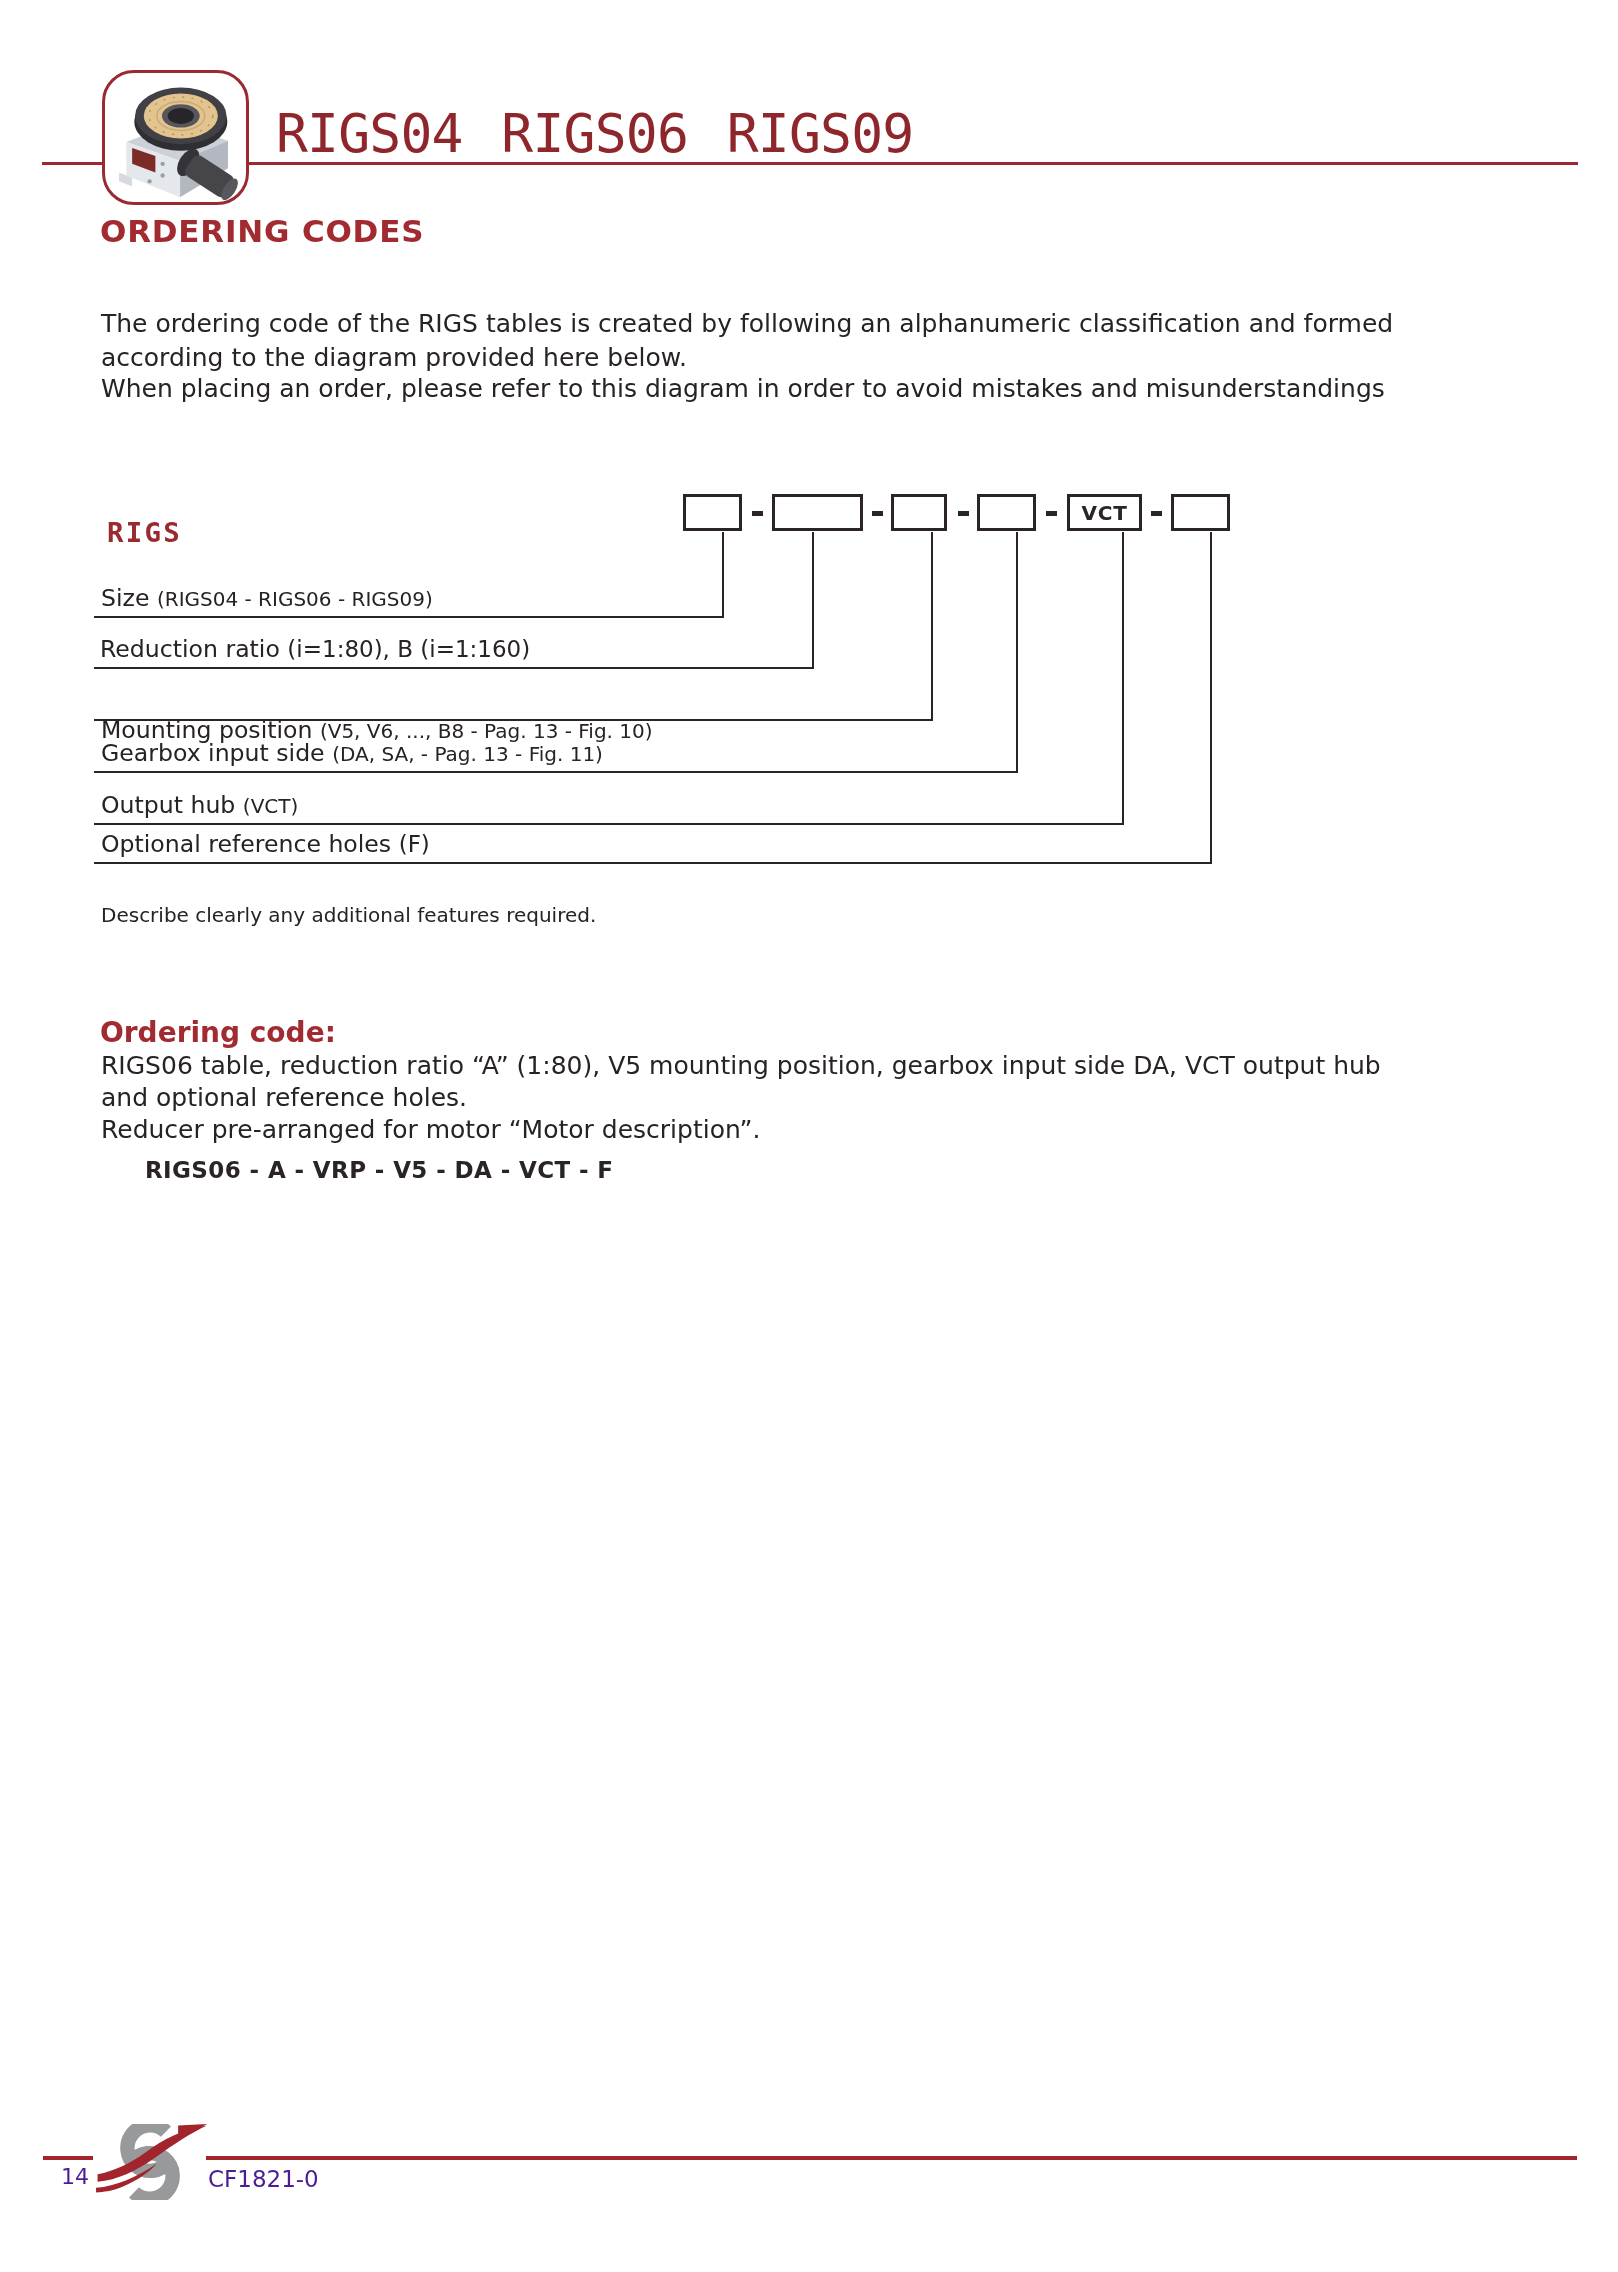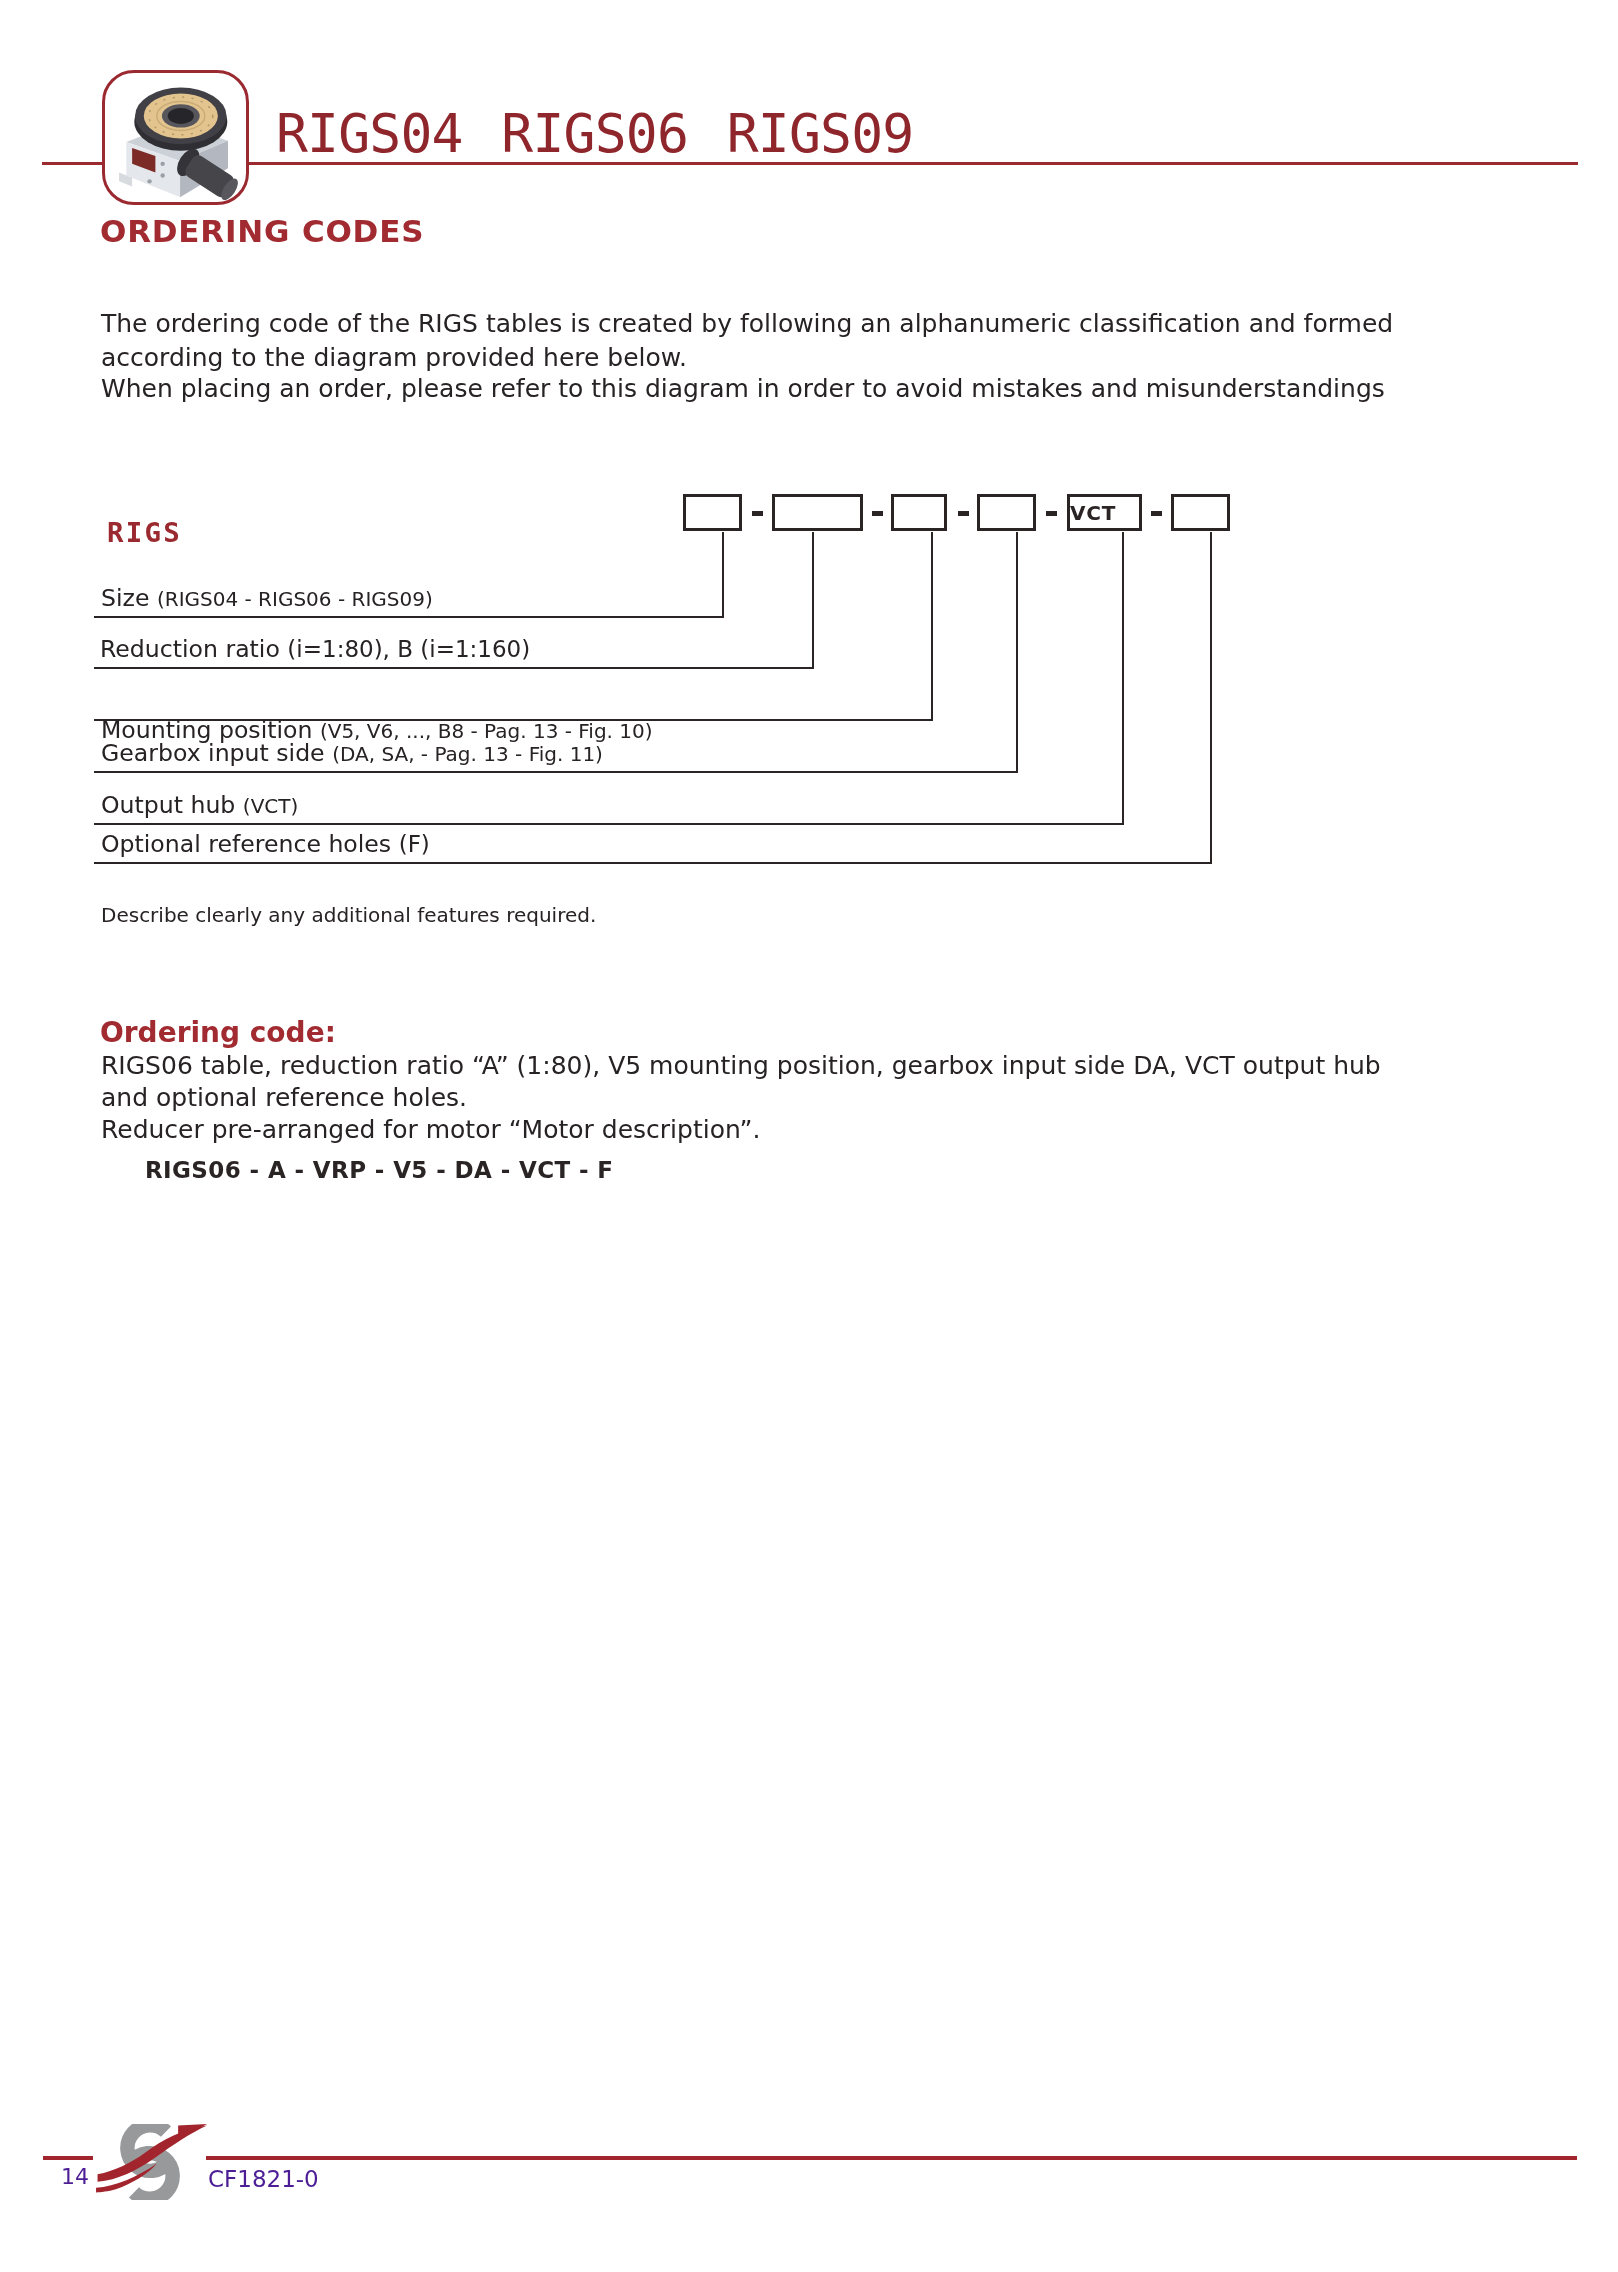--- a/index.html
+++ b/index.html
@@ -10,21 +10,21 @@
   .dline{position:absolute;background:#2A2425;}
   .title{font-family:"DejaVu Sans Mono",monospace;font-size:53px;line-height:53px;
          color:#8F262C;letter-spacing:-0.8px;word-spacing:7.6px;white-space:nowrap;}
   .section-heading{font-size:31px;font-weight:bold;color:#A12B30;letter-spacing:0.8px;white-space:nowrap;}
   .body-line{font-size:25px;line-height:30.5px;white-space:nowrap;color:#272223;}
   .badge{position:absolute;left:102px;top:70px;width:147px;height:135px;background:#ffffff;
          border:3.8px solid #9B2930;border-radius:32px;box-sizing:border-box;}
   .rigs-label{font-family:"DejaVu Sans Mono",monospace;font-weight:bold;font-size:27.4px;
               letter-spacing:2.3px;color:#9B2930;white-space:nowrap;}
   .cbox{position:absolute;top:494px;height:37px;border:3px solid #2A2425;background:#ffffff;
-        box-sizing:border-box;display:flex;align-items:center;}
+        box-sizing:border-box;display:flex;align-items:center;justify-content:center;}
   .cbox span{font-size:20px;font-weight:bold;color:#2A2425;letter-spacing:0.8px;}
   .dash{position:absolute;top:511px;width:10.7px;height:4.6px;background:#2A2425;}
   .row-label{position:absolute;white-space:nowrap;font-size:23.6px;color:#272223;}
   .row-label .paren{font-size:20px;}
   .row-label .paren.same{font-size:23px;}
   .note{font-size:20px;color:#272223;white-space:nowrap;}
   .ordering-heading{font-size:28px;font-weight:bold;color:#A12B30;white-space:nowrap;}
   .code-line{font-size:23px;font-weight:bold;color:#2A2425;letter-spacing:0.4px;white-space:nowrap;margin-left:44px;}
   .footer-text{font-size:22px;color:#4c1d95;white-space:nowrap;}
 </style>

